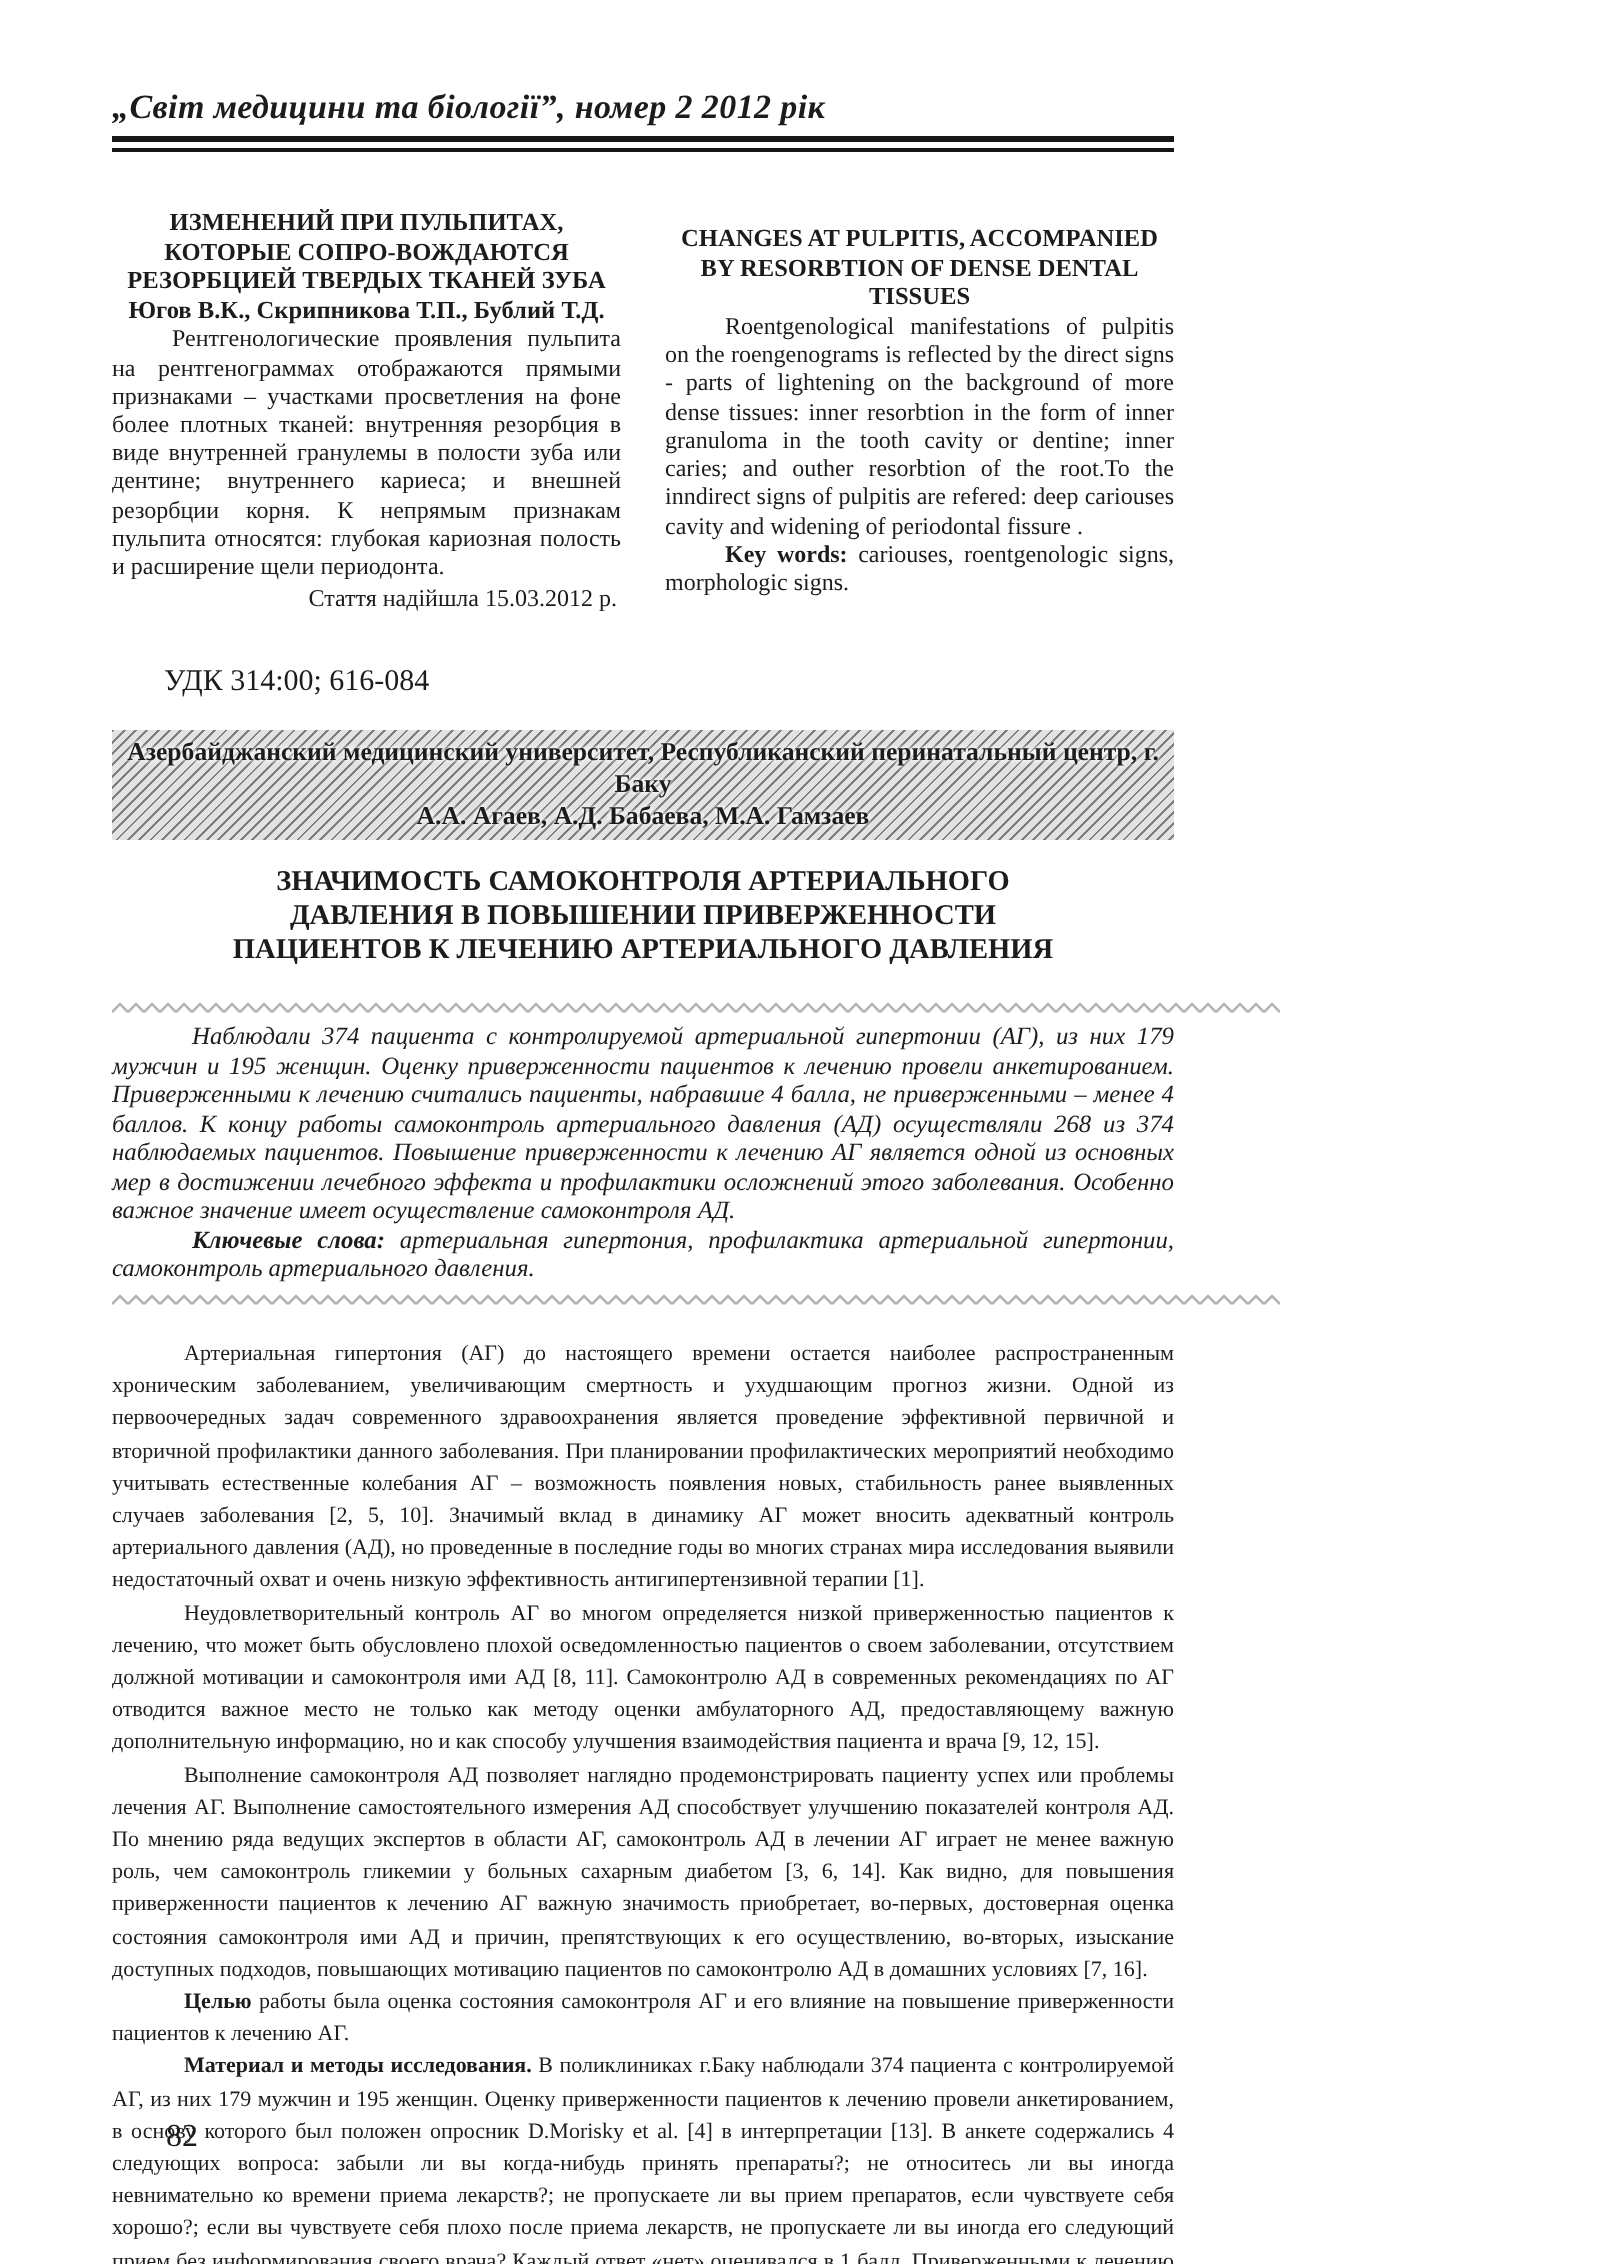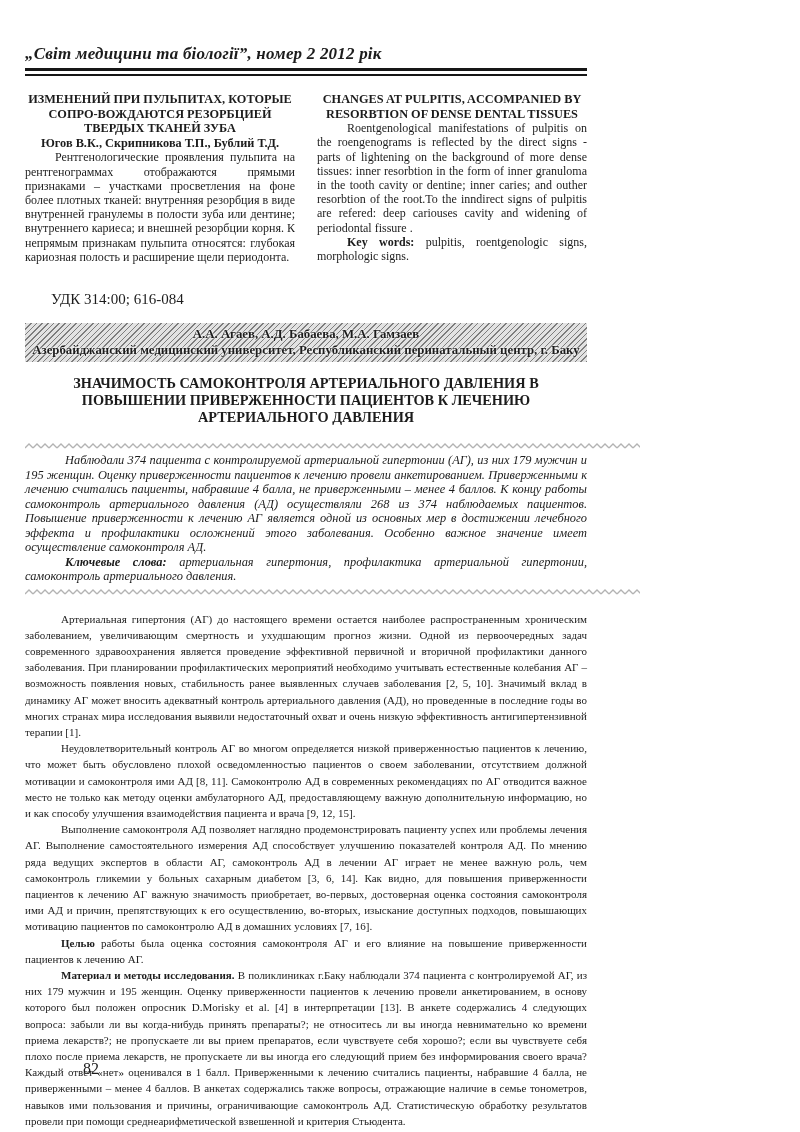--- a/index.html
+++ b/index.html
@@ -5,38 +5,38 @@
   html, body { margin: 0; padding: 0; background: #ffffff; }
   body {
     width: 800px; height: 1132px;
     font-family: "Liberation Serif", serif;
     color: #1c1c1c;
     -webkit-font-smoothing: antialiased;
   }
   .page {
     position: relative;
     width: 640px; height: 1132px;
-    padding: 44px 53px 0 25px;
+    padding: 44px 53px 0 56px;
     box-sizing: border-box;
     overflow: hidden;
   }
 
   
   .journal-title {
     font-size: 17px; font-weight: bold; font-style: italic;
     letter-spacing: 0.2px; padding-bottom: 4px;
   }
   .double-rule {
     border-top: 3px solid #161616;
     border-bottom: 2px solid #161616;
     height: 3px;
   }
 
   
-  .two-col { display: flex; gap: 22px; margin-top: 16px; }
+  .two-col { display: flex; gap: 22px; margin-top: 28px; align-items: center; }
   .col {
     width: 334px; font-size: 12px; line-height: 14.2px;
     text-align: justify;
   }
   .col-title, .col-authors {
     font-weight: bold; text-align: center;
     font-size: 12.3px; line-height: 14.6px; text-indent: 0;
   }
   .col p { margin: 0; text-indent: 30px; }
   .col p.kw { text-indent: 30px; }
@@ -93,33 +93,34 @@
   <header>
     <div class="journal-title">„Світ медицини та біології”, номер 2 2012 рік</div>
     <div class="double-rule"></div>
   </header>
 
   <section class="two-col">
     <div class="col">
       <div class="col-title">ИЗМЕНЕНИЙ ПРИ ПУЛЬПИТАХ, КОТОРЫЕ СОПРО-ВОЖДАЮТСЯ РЕЗОРБЦИЕЙ ТВЕРДЫХ ТКАНЕЙ ЗУБА</div>
       <div class="col-authors">Югов В.К., Скрипникова Т.П., Бублий Т.Д.</div>
       <p><span>Рентгенологические проявления пульпита на рентгенограммах отображаются прямыми признаками – участками просветления на фоне более плотных тканей: внутренняя резорбция в виде внутренней гранулемы в полости зуба или дентине; внутреннего кариеса; и внешней резорбции корня. К непрямым признакам пульпита относятся: глубокая кариозная полость и расширение щели периодонта.</span></p>
+      <div class="received">Стаття надійшла 15.03.2012 р.</div>
     </div>
     <div class="col">
       <div class="col-title">CHANGES AT PULPITIS, ACCOMPANIED BY RESORBTION OF DENSE DENTAL TISSUES</div>
       <p><span>Roentgenological manifestations of pulpitis on the roengenograms is reflected by the direct signs - parts of lightening on the background of more dense tissues: inner resorbtion in the form of inner granuloma in the tooth cavity or dentine; inner caries; and outher resorbtion of the root.To the inndirect signs of pulpitis are refered: deep cariouses cavity and widening of periodontal fissure .</span></p>
-      <p class="kw"><b>Key words:</b><span> pulpitis, roentgenologic signs, morphologic signs.</span></p>
+      <p class="kw"><b>Key words:</b><span> cariouses, roentgenologic signs, morphologic signs.</span></p>
     </div>
   </section>
 
   <div class="udk">УДК  314:00; 616-084</div>
 
   <div class="authors-block">
+    <div>Азербайджанский медицинский университет, Республиканский перинатальный центр, г. Баку</div>
     <div>А.А. Агаев, А.Д. Бабаева, М.А. Гамзаев</div>
-    <div>Азербайджанский медицинский университет, Республиканский перинатальный центр, г. Баку</div>
   </div>
 
   <h1 class="article-title">ЗНАЧИМОСТЬ САМОКОНТРОЛЯ АРТЕРИАЛЬНОГО ДАВЛЕНИЯ В ПОВЫШЕНИИ ПРИВЕРЖЕННОСТИ ПАЦИЕНТОВ К ЛЕЧЕНИЮ АРТЕРИАЛЬНОГО ДАВЛЕНИЯ</h1>
 
   <svg class="zigzag" width="690" height="8" viewBox="0 0 690 8" preserveAspectRatio="none" xmlns="http://www.w3.org/2000/svg">
     <defs>
       <pattern id="zz1" width="8" height="8" patternUnits="userSpaceOnUse">
         <path d="M0 6 L4 2 L8 6" fill="none" stroke="#b3b3b3" stroke-width="1.3"></path>
       </pattern>
     </defs>

